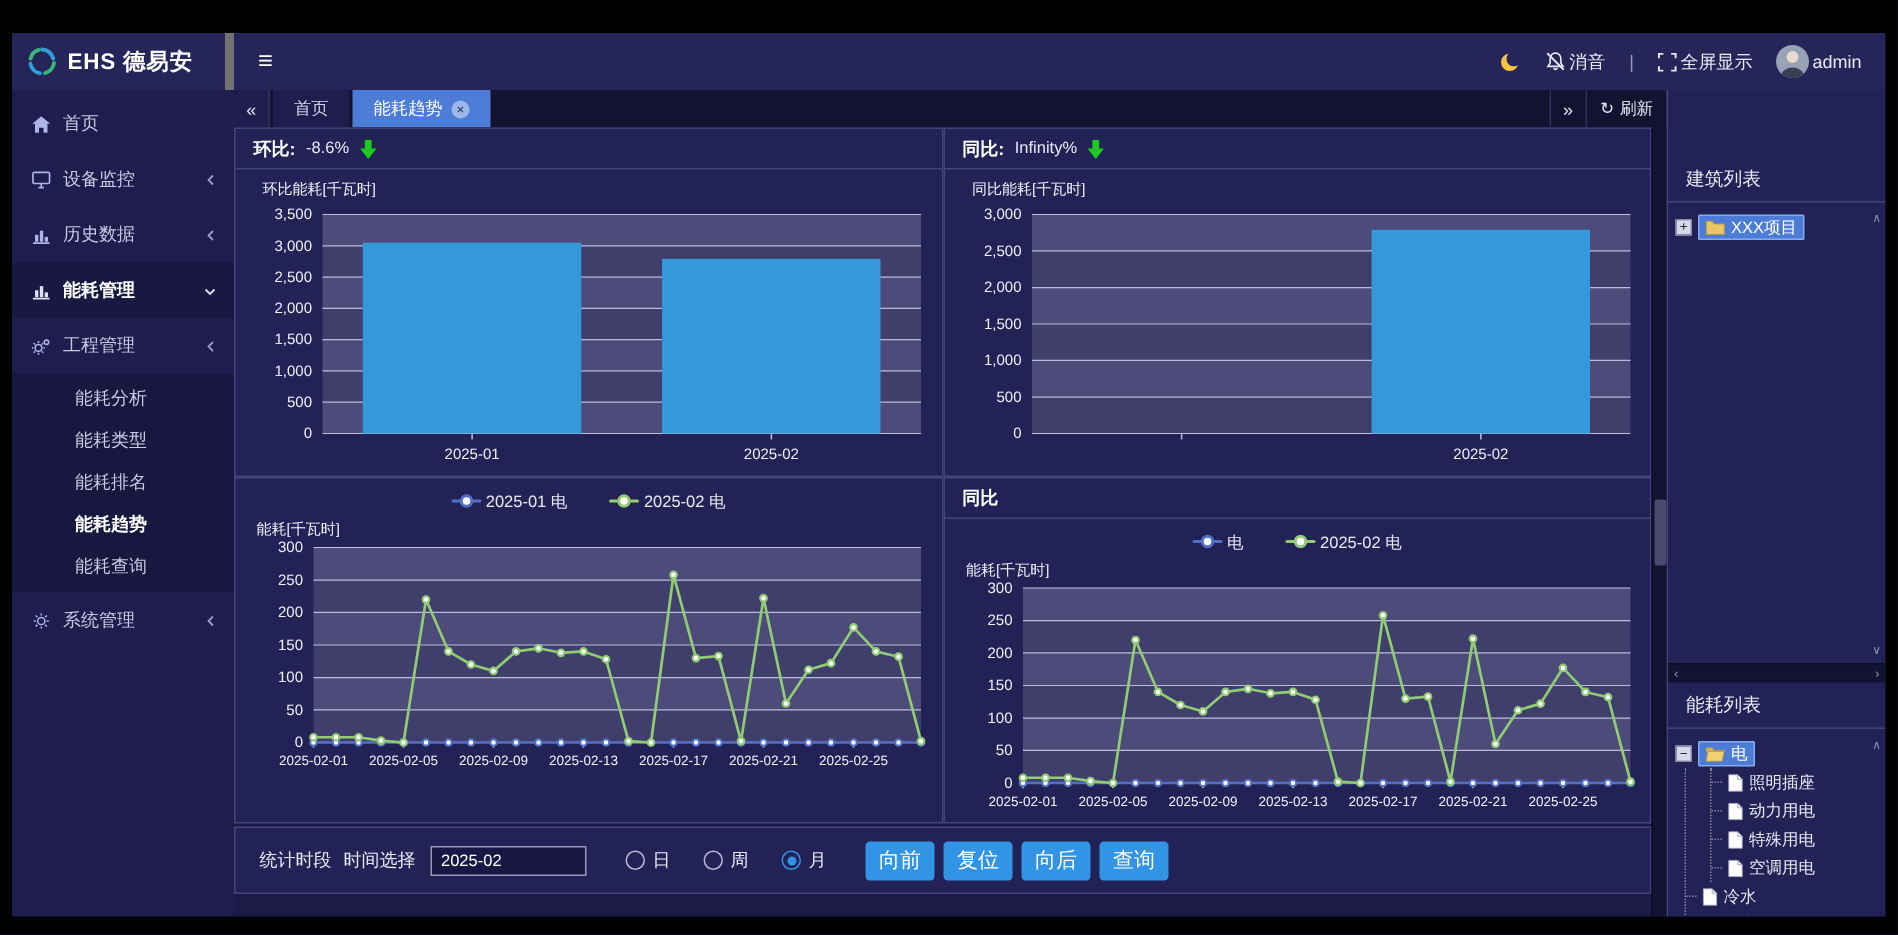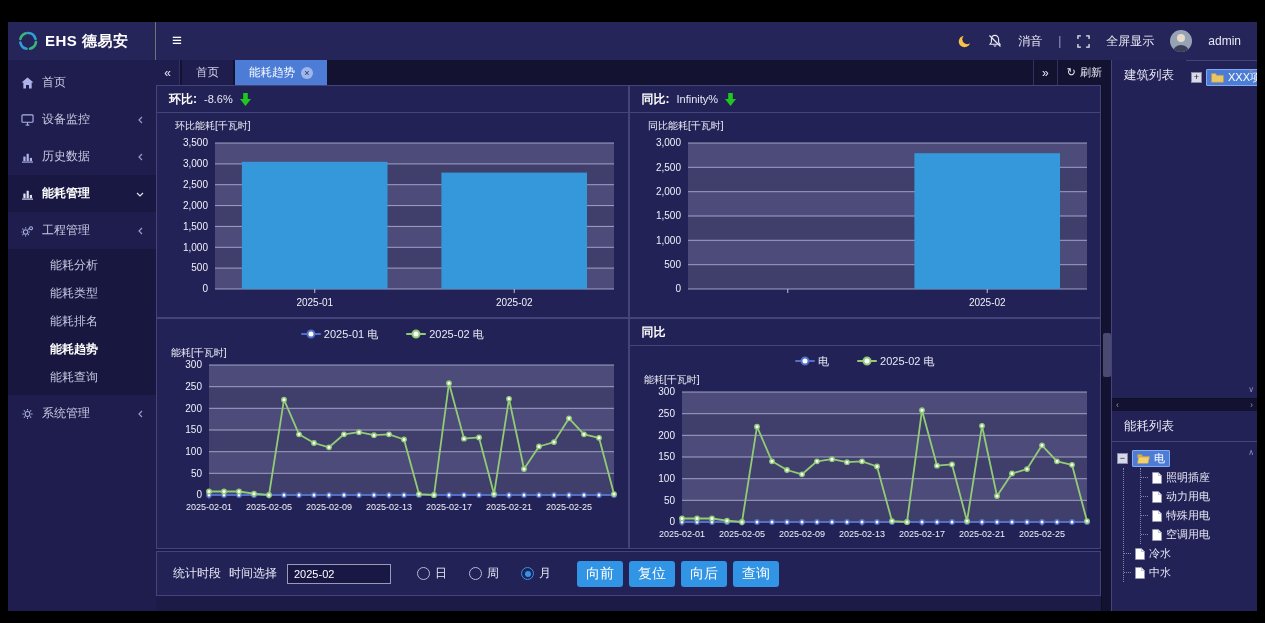--- a/index.html
+++ b/index.html
@@ -2,26 +2,26 @@
 <html><head>
 <meta charset="utf-8">
 <style>
   * { box-sizing: border-box; margin: 0; padding: 0; }
   body { background:#000; font-family:"Liberation Sans","DejaVu Sans",sans-serif; }
   .frame { width:1265px; height:623px; padding:22px 8px 12px; background:#000; }
   .app { width:100%; height:100%; display:flex; flex-direction:column; background:#1c1b47; overflow:hidden; }
 
   
   .header { height:38px; min-height:38px; display:flex; background:#26255a; }
-  .logo { width:148px; min-width:148px; display:flex; align-items:center; gap:7px; padding-left:10px; border-right:1px solid #737373; }
+  .logo { width:148px; min-width:148px; display:flex; align-items:center; gap:7px; padding-left:10px; border-right:6px solid #737373; }
   .logo-text { color:#fff; font-size:15px; font-weight:bold; letter-spacing:.5px; white-space:nowrap; }
   .topbar { flex:1; display:flex; align-items:center; padding:0 16px; }
   .hamburger { color:#fff; font-size:17px; cursor:pointer; }
   .topbar-right { margin-left:auto; display:flex; align-items:center; gap:16px; color:#e8e8f4; font-size:12px; }
-  .top-item { display:flex; align-items:center; gap:16px; cursor:pointer;justify-content:space-between; }
+  .top-item { display:flex; align-items:center; gap:2px; cursor:pointer;justify-content:space-between; }
   .divider { color:#9a9ac2; }
   .avatar { width:22px; height:22px; border-radius:50%; background:#97a3b4; overflow:hidden; display:flex; align-items:flex-end; justify-content:center; }
 
   
   .body { flex:1; display:flex; min-height:0; }
 
   
   .sidebar { width:148px; min-width:148px; background:#1e1d4e; color:#c8c9e2; font-size:12px; padding-top:4px; overflow:hidden; }
   .side-item { height:37px; display:flex; align-items:center; gap:8px; padding:0 12px; cursor:pointer; white-space:nowrap; }
   .side-item .chev { margin-left:auto; }
@@ -63,21 +63,21 @@
   .radio-group { display:flex; align-items:center; gap:22px; margin-left:18px; }
   .radio-item { display:flex; align-items:center; gap:5px; cursor:pointer; }
   .radio { width:13px; height:13px; border:1px solid #b8b9d4; border-radius:50%; position:relative; background:transparent; }
   .radio.checked { border-color:#3294e4; }
   .radio.checked::after { content:""; position:absolute; left:50%; top:50%; transform:translate(-50%,-50%); width:6px; height:6px; border-radius:50%; background:#3294e4; }
   .btn-group { display:flex; gap:6px; margin-left:18px; }
   .btn { background:#3294e4; color:#fff; border:none; border-radius:3px; font-size:14px; padding:4px 9px; cursor:pointer; font-family:inherit; }
 
   
   .right { width:146px; min-width:146px; background:#232257; border-left:1px solid #45447a; display:flex; flex-direction:column; color:#e8e8f4; }
-  .rp-top { height:338px; min-height:338px; display:flex; flex-direction:row; }
+  .rp-top { height:338px; min-height:338px; display:flex; flex-direction:column;margin-top:44px; }
   .rp-bottom { flex:1; display:flex; flex-direction:column; min-height:0; }
   .rp-head { height:30px; min-height:30px; line-height:30px; padding:0 12px; font-size:12.5px; }
   .tree-box { flex:1; border-top:1px solid #45447a; position:relative; padding:7px 5px; overflow:hidden; font-size:11px; }
   .corner { position:absolute; font-size:8px; color:#8f90b8; cursor:pointer; }
   .hscroll { height:13px; min-height:13px; background:#131231; border-top:1px solid #0d0d28; display:flex; align-items:center; justify-content:space-between; padding:0 4px; color:#8f90b8; font-size:9px; }
   .tnode { display:flex; align-items:center; gap:4px; height:19px; white-space:nowrap; cursor:pointer; }
   .expander { width:11px; height:11px; min-width:11px; background:#d7d9ea; border:1px solid #8a8aa8; color:#222; font-size:9px; line-height:9px; text-align:center; cursor:pointer; }
   .sel { display:flex; align-items:center; gap:4px; background:#4d7cd6; border:1px solid #83aaee; height:17px; padding:0 4px; color:#fff; border-radius:1px; }
   .kids { margin-left:6px; border-left:1px dotted #8585a5; }
   .kids .tnode::before { content:""; display:inline-block; width:7px; height:0; border-top:1px dotted #8585a5; }

